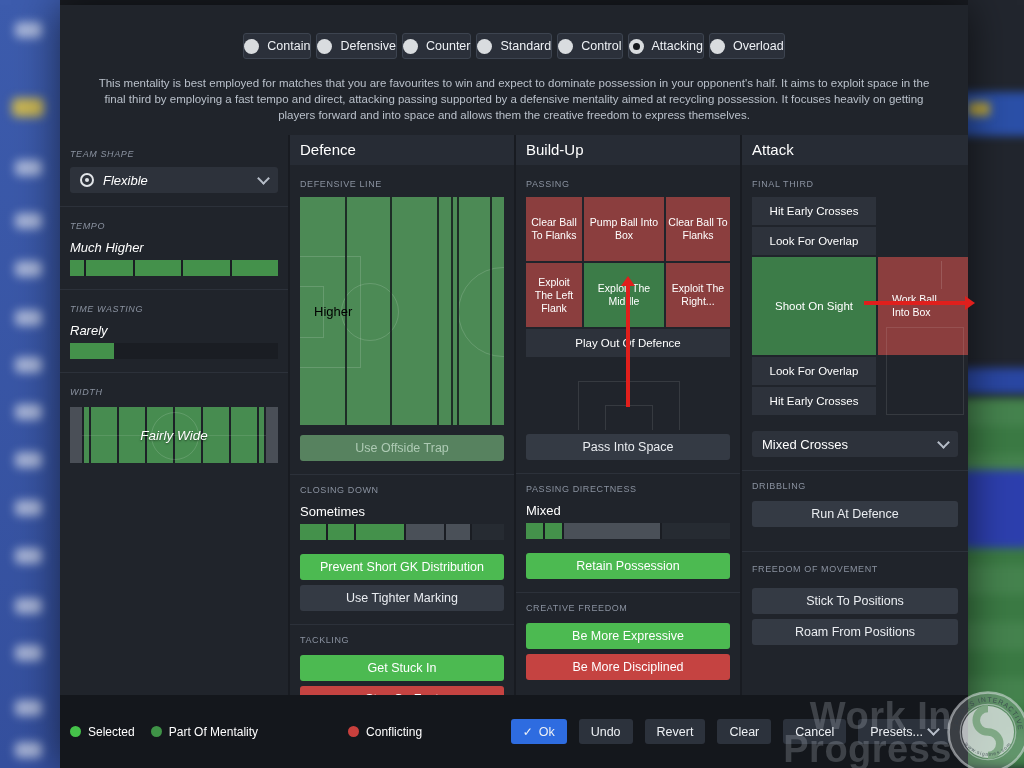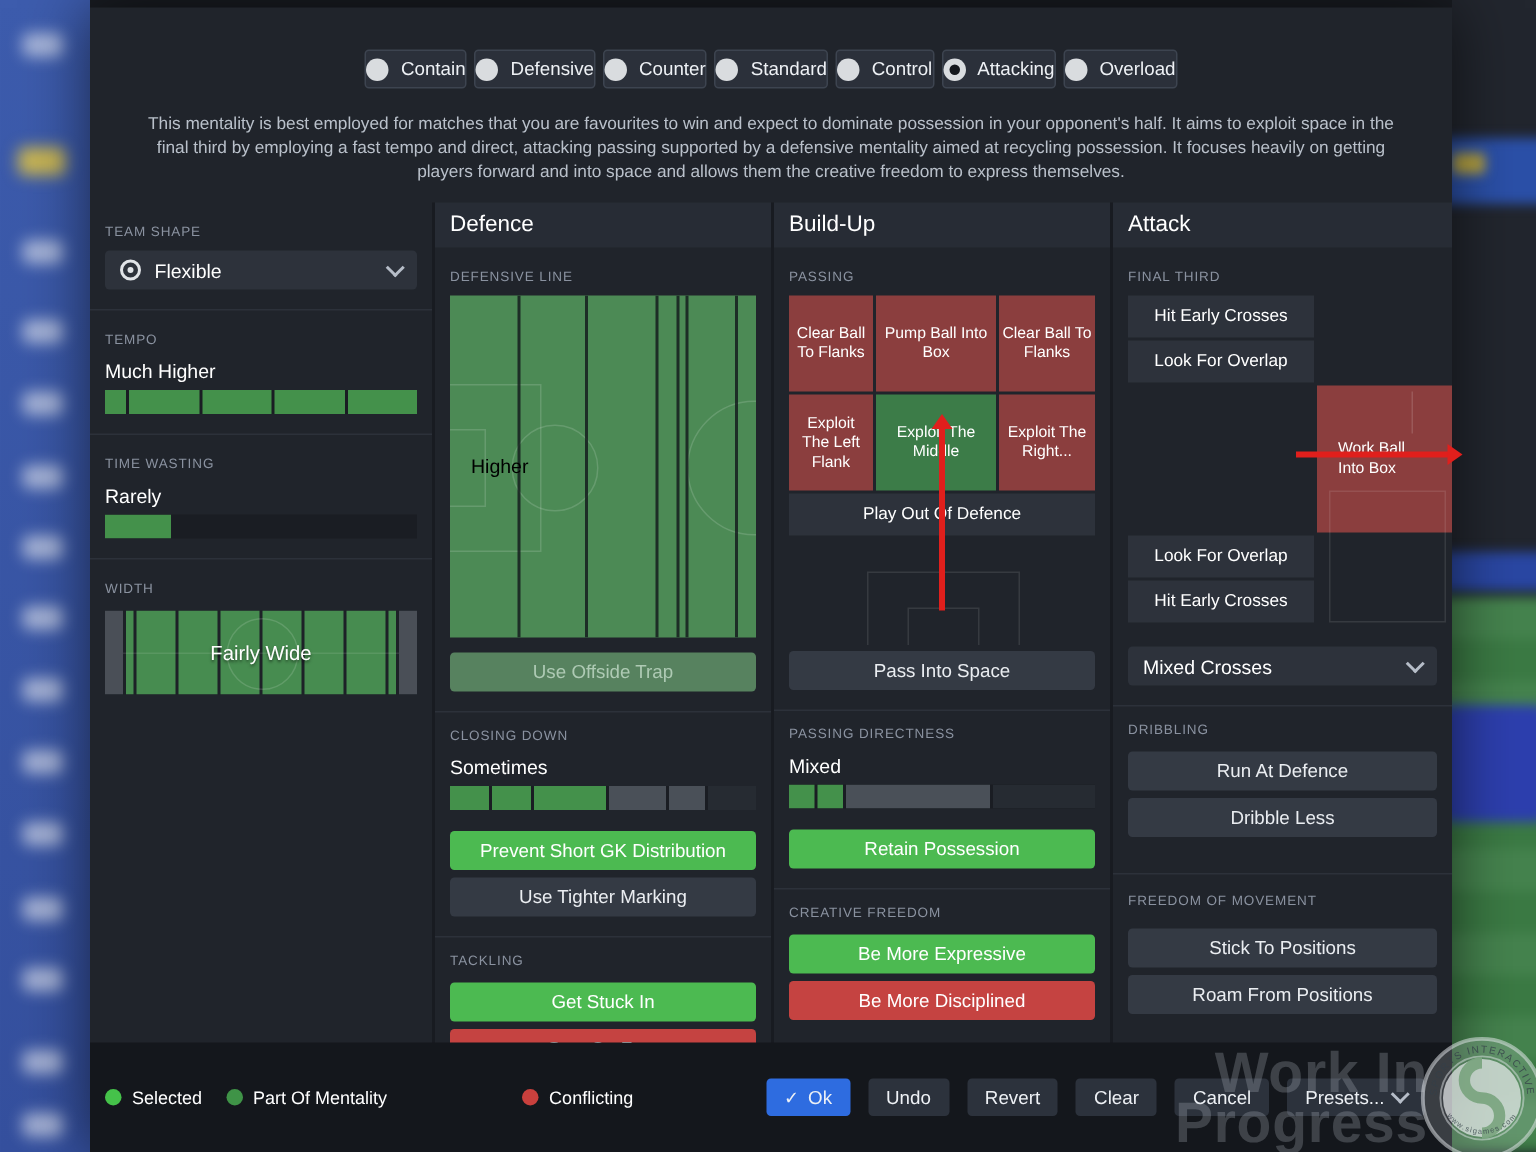--- a/index.html
+++ b/index.html
@@ -26,21 +26,21 @@
   .chip{height:26px;padding:0 0;display:flex;align-items:center;gap:8px;background:#2b303a;
         border:1px solid #3d4450;border-radius:3px;font-size:12.5px;color:#eef1f5;cursor:pointer;box-sizing:border-box;}
   .chip .rad{width:15px;height:15px;border-radius:50%;background:#d9dcdf;position:relative;flex:0 0 15px;}
   .chip .rad .dot{display:none;position:absolute;left:4px;top:4px;width:7px;height:7px;border-radius:50%;background:#15181d;}
   .chip.sel .rad .dot{display:block;}
   .desc{position:absolute;top:70px;left:30px;right:30px;text-align:center;font-size:11.5px;
         line-height:16px;color:#b9c0ca;}
   
   .content{position:absolute;top:130px;left:0;right:0;bottom:41px;}
   .col{position:absolute;top:0;bottom:0;box-sizing:border-box;}
-  .col-shape{left:0;width:228px;}
+  .col-shape{left:0;width:228px;font-style:italic;}
   .col-def{left:228px;width:226px;border-left:2px solid #181b21;}
   .col-build{left:454px;width:226px;border-left:2px solid #181b21;}
   .col-att{left:680px;width:228px;border-left:2px solid #181b21;}
   .col-h{height:30px;line-height:30px;background:#272c35;padding:0 10px;font-size:15px;color:#fff;}
   .col-b{padding:0 10px;}
   .lbl{font-size:9px;letter-spacing:.6px;color:#8a92a0;margin-top:14px;}
   .val{font-size:13px;color:#fff;margin-top:9px;}
   .divider{height:1px;background:#2c313a;margin:13px -10px 0;}
   .divider.big{margin-top:24px;}
   .bar{height:16px;margin-top:5px;background:#1a1d23;display:flex;gap:2px;overflow:hidden;}
@@ -317,35 +317,35 @@
       </div>
     </div>
 
     <div class="col col-att">
       <div class="col-h">Attack</div>
       <div class="col-b">
         <div class="lbl">FINAL THIRD</div>
         <div class="att-grid">
           <div class="acell aa1">Hit Early Crosses</div>
           <div class="acell aa2">Look For Overlap</div>
+          <div class="agreen">Shoot On Sight</div>
           <div class="ared">Work Ball Into Box</div>
           <div class="abox1"></div>
           <div class="avline"></div>
           <div class="acell aa4">Look For Overlap</div>
           <div class="acell aa5">Hit Early Crosses</div>
           <div class="arrow-right"></div>
         </div>
         <div class="dd mt16">
           <span class="grow">Mixed Crosses</span>
           <span class="chev"></span>
         </div>
         <div class="divider"></div>
         <div class="lbl" style="margin-top:10px">DRIBBLING</div>
         <div class="btn d mt10">Run At Defence</div>
-        <div class="btn d">Dribble Less</div>
         <div class="divider big"></div>
         <div class="lbl" style="margin-top:12px">FREEDOM OF MOVEMENT</div>
         <div class="btn d mt14">Stick To Positions</div>
         <div class="btn d">Roam From Positions</div>
       </div>
     </div>
   </div>
 
   <div class="footer">
     <div class="leg first">

